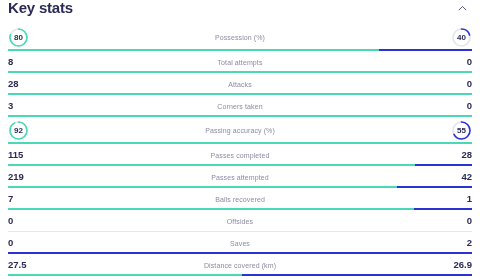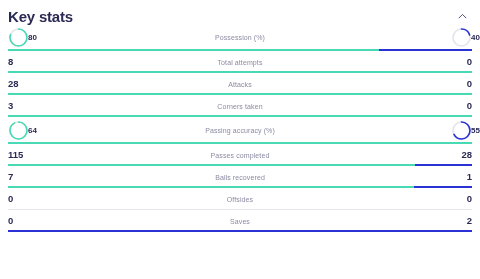--- a/index.html
+++ b/index.html
@@ -20,21 +20,21 @@
     height: 279px;
     position: relative;
     box-sizing: border-box;
     background: #ffffff;
   }
 
   
   .panel-header {
     height: 24px;
     display: flex;
-    align-items: flex-end;
+    align-items: flex-start;
     justify-content: space-between;
     padding: 0 10px 0 8px;
     box-sizing: border-box;
   }
   .panel-title {
     font-size: 15px;
     font-weight: bold;
     letter-spacing: -0.2px;
     color: #2a2a55;
     line-height: 1;
@@ -119,21 +119,21 @@
   }
   .gauge svg {
     position: absolute;
     top: 0; left: 0;
     width: 21px;
     height: 21px;
     transform: rotate(-90deg);
   }
   .gauge-num {
     position: absolute;
-    top: 0; left: 14px;
+    top: 0; left: 0;
     width: 21px;
     height: 21px;
     display: flex;
     align-items: center;
     justify-content: center;
     font-size: 8px;
     font-weight: bold;
     color: #2a2a55;
   }
 </style>
@@ -208,21 +208,21 @@
           <div class="seg-away" style="width: 0%;"></div>
         </div>
       </li>
       <li class="stat-row gauge-row">
         <div class="stat-line">
           <div class="gauge">
             <svg viewBox="0 0 21 21">
               <circle cx="10.5" cy="10.5" r="8.5" fill="none" stroke="#e4e4ee" stroke-width="1.6"></circle>
               <circle cx="10.5" cy="10.5" r="8.5" fill="none" stroke="#4ad9b5" stroke-width="1.6" stroke-dasharray="49.13 4.27" stroke-linecap="round"></circle>
             </svg>
-            <div class="gauge-num">64</div>
+            <div class="gauge-num">92</div>
           </div>
           <div class="stat-label">Passing accuracy (%)</div>
           <div class="gauge">
             <svg viewBox="0 0 21 21">
               <circle cx="10.5" cy="10.5" r="8.5" fill="none" stroke="#e4e4ee" stroke-width="1.6"></circle>
               <circle cx="10.5" cy="10.5" r="8.5" fill="none" stroke="#2b32d4" stroke-width="1.6" stroke-dasharray="35.78 17.62" stroke-linecap="round"></circle>
             </svg>
             <div class="gauge-num">55</div>
           </div>
         </div>
@@ -237,20 +237,31 @@
           <div class="stat-label">Passes completed</div>
           <div class="stat-value right">28</div>
         </div>
         <div class="stat-bar">
           <div class="seg-home" style="width: 87.8%;"></div>
           <div class="seg-away" style="width: 12.2%;"></div>
         </div>
       </li>
       <li class="stat-row">
         <div class="stat-line">
+          <div class="stat-value">219</div>
+          <div class="stat-label">Passes attempted</div>
+          <div class="stat-value right">42</div>
+        </div>
+        <div class="stat-bar">
+          <div class="seg-home" style="width: 83.9%;"></div>
+          <div class="seg-away" style="width: 16.1%;"></div>
+        </div>
+      </li>
+      <li class="stat-row">
+        <div class="stat-line">
           <div class="stat-value">7</div>
           <div class="stat-label">Balls recovered</div>
           <div class="stat-value right">1</div>
         </div>
         <div class="stat-bar">
           <div class="seg-home" style="width: 87.5%;"></div>
           <div class="seg-away" style="width: 12.5%;"></div>
         </div>
       </li>
       <li class="stat-row">
@@ -265,15 +276,26 @@
         <div class="stat-line">
           <div class="stat-value">0</div>
           <div class="stat-label">Saves</div>
           <div class="stat-value right">2</div>
         </div>
         <div class="stat-bar">
           <div class="seg-home" style="width: 0%;"></div>
           <div class="seg-away" style="width: 100%;"></div>
         </div>
       </li>
+      <li class="stat-row">
+        <div class="stat-line">
+          <div class="stat-value">27.5</div>
+          <div class="stat-label">Distance covered (km)</div>
+          <div class="stat-value right">26.9</div>
+        </div>
+        <div class="stat-bar">
+          <div class="seg-home" style="width: 50.5%;"></div>
+          <div class="seg-away" style="width: 49.5%;"></div>
+        </div>
+      </li>
     </ul>
 
 </div>
 
 </body></html>

